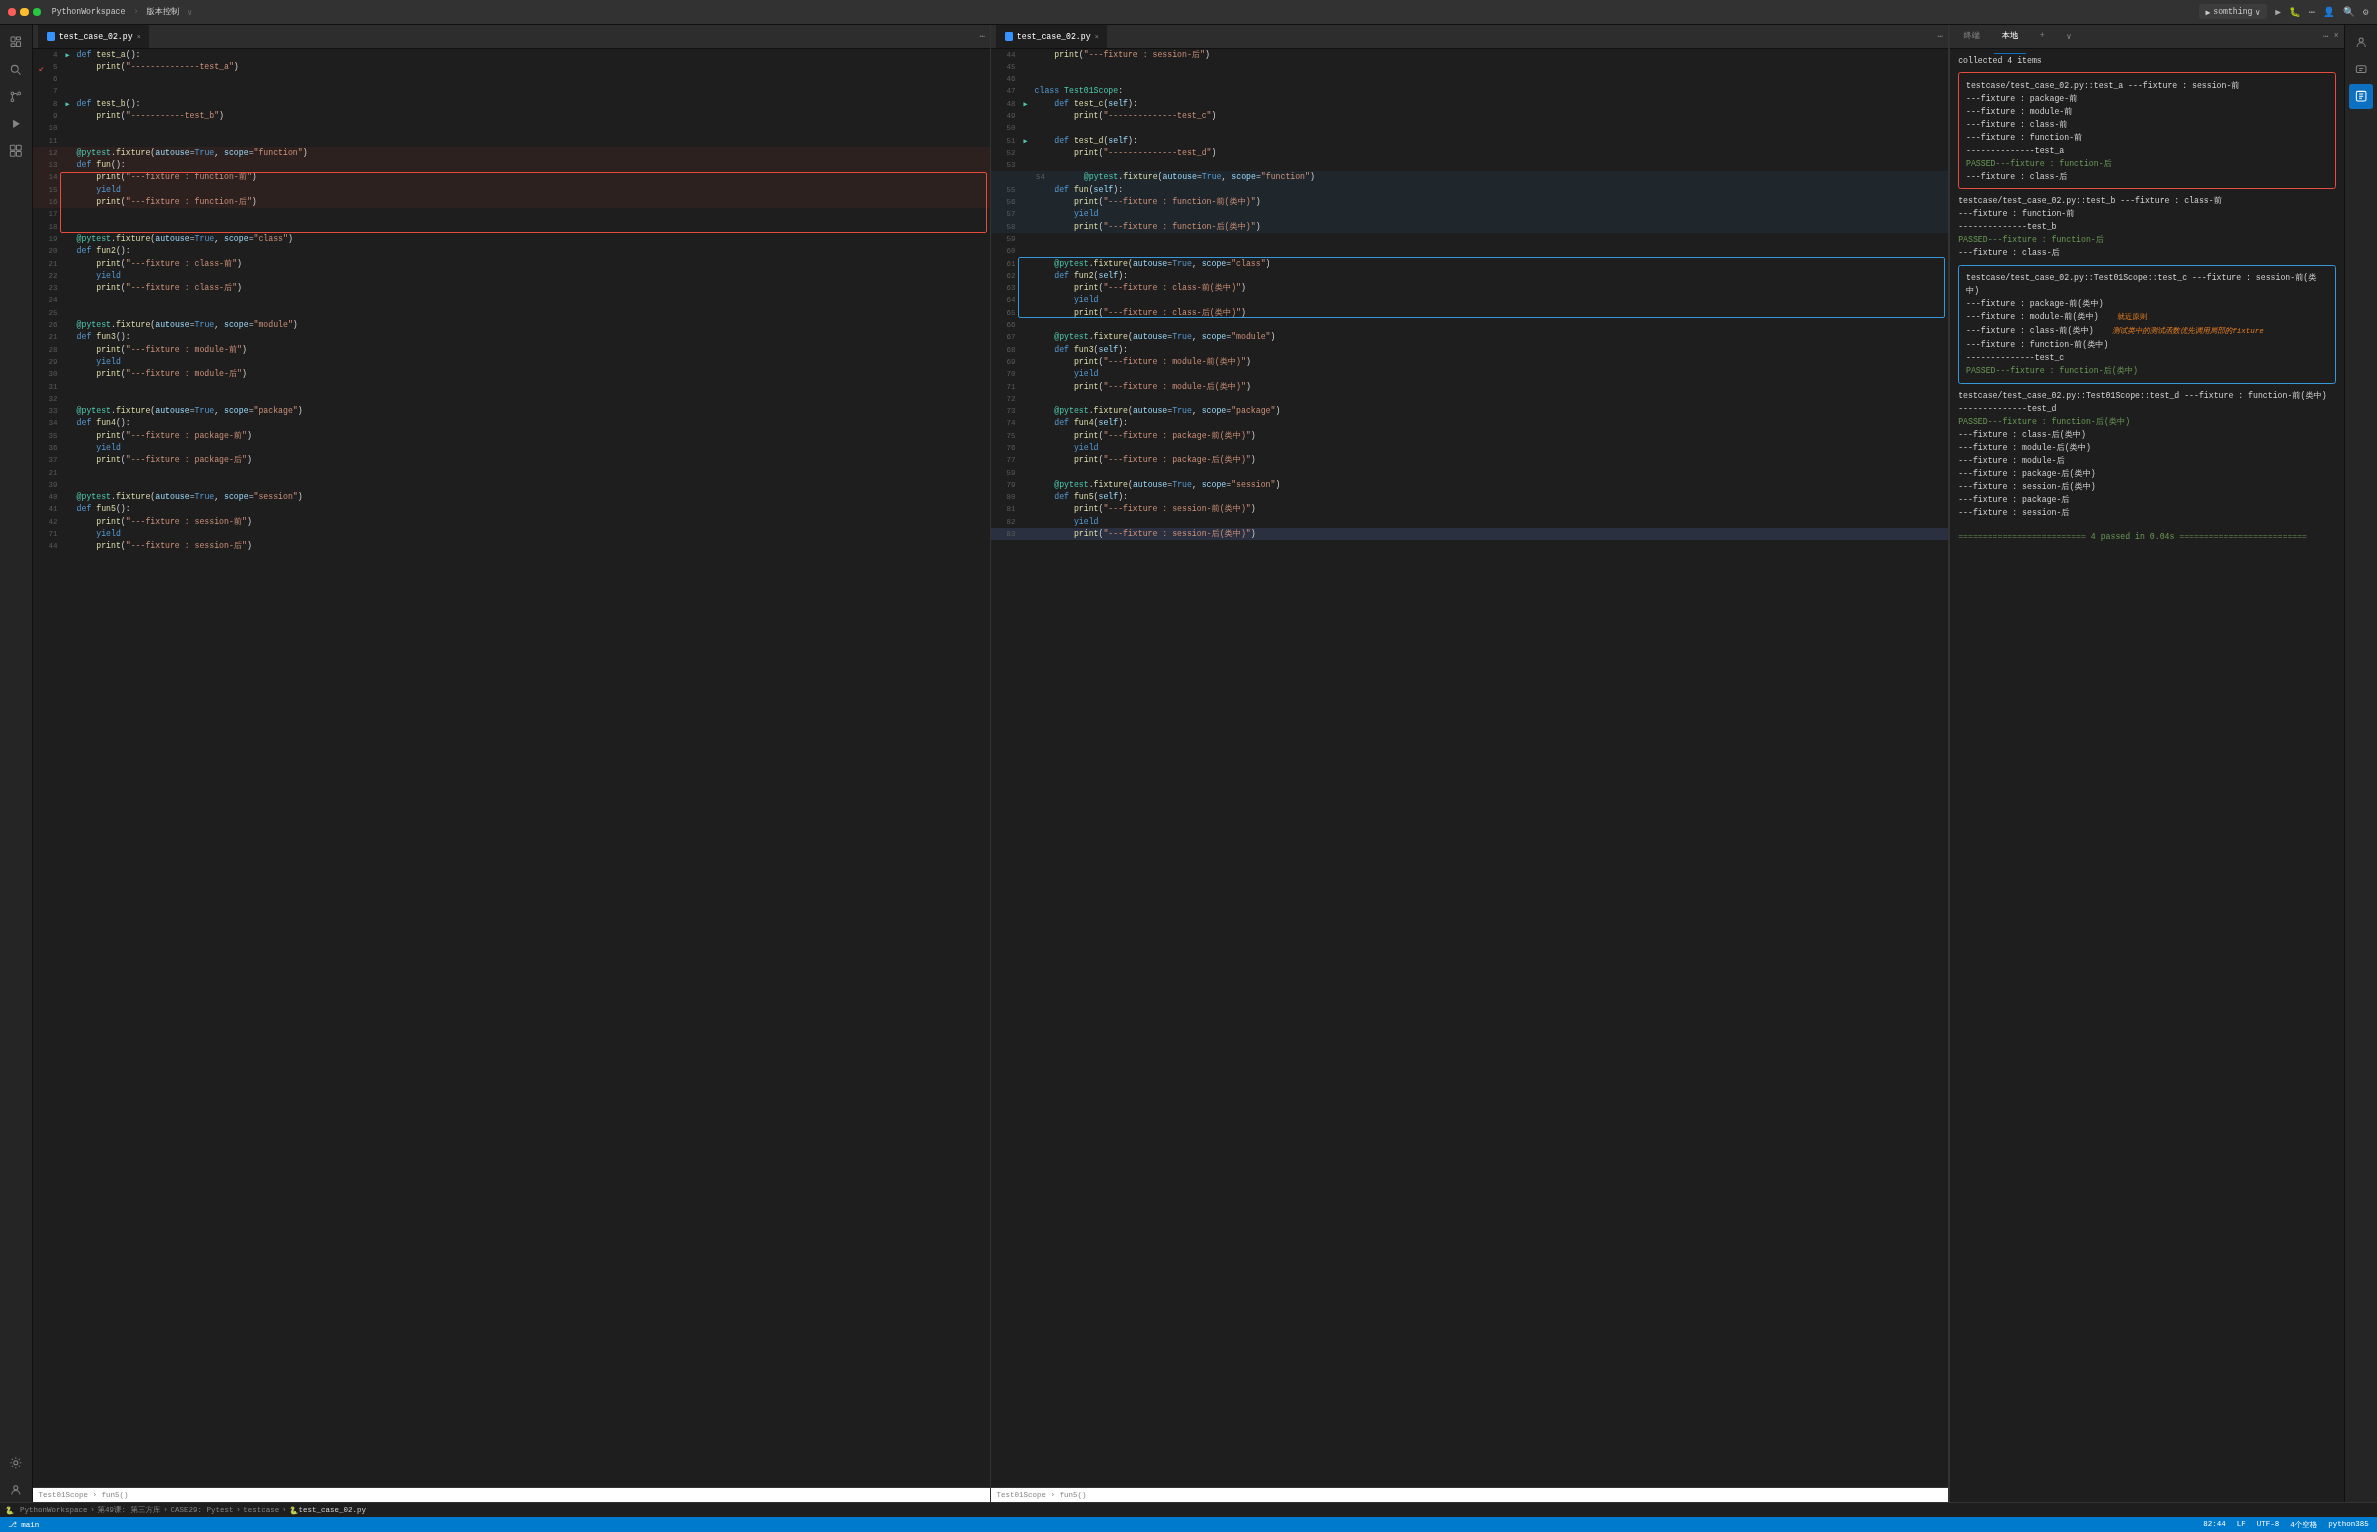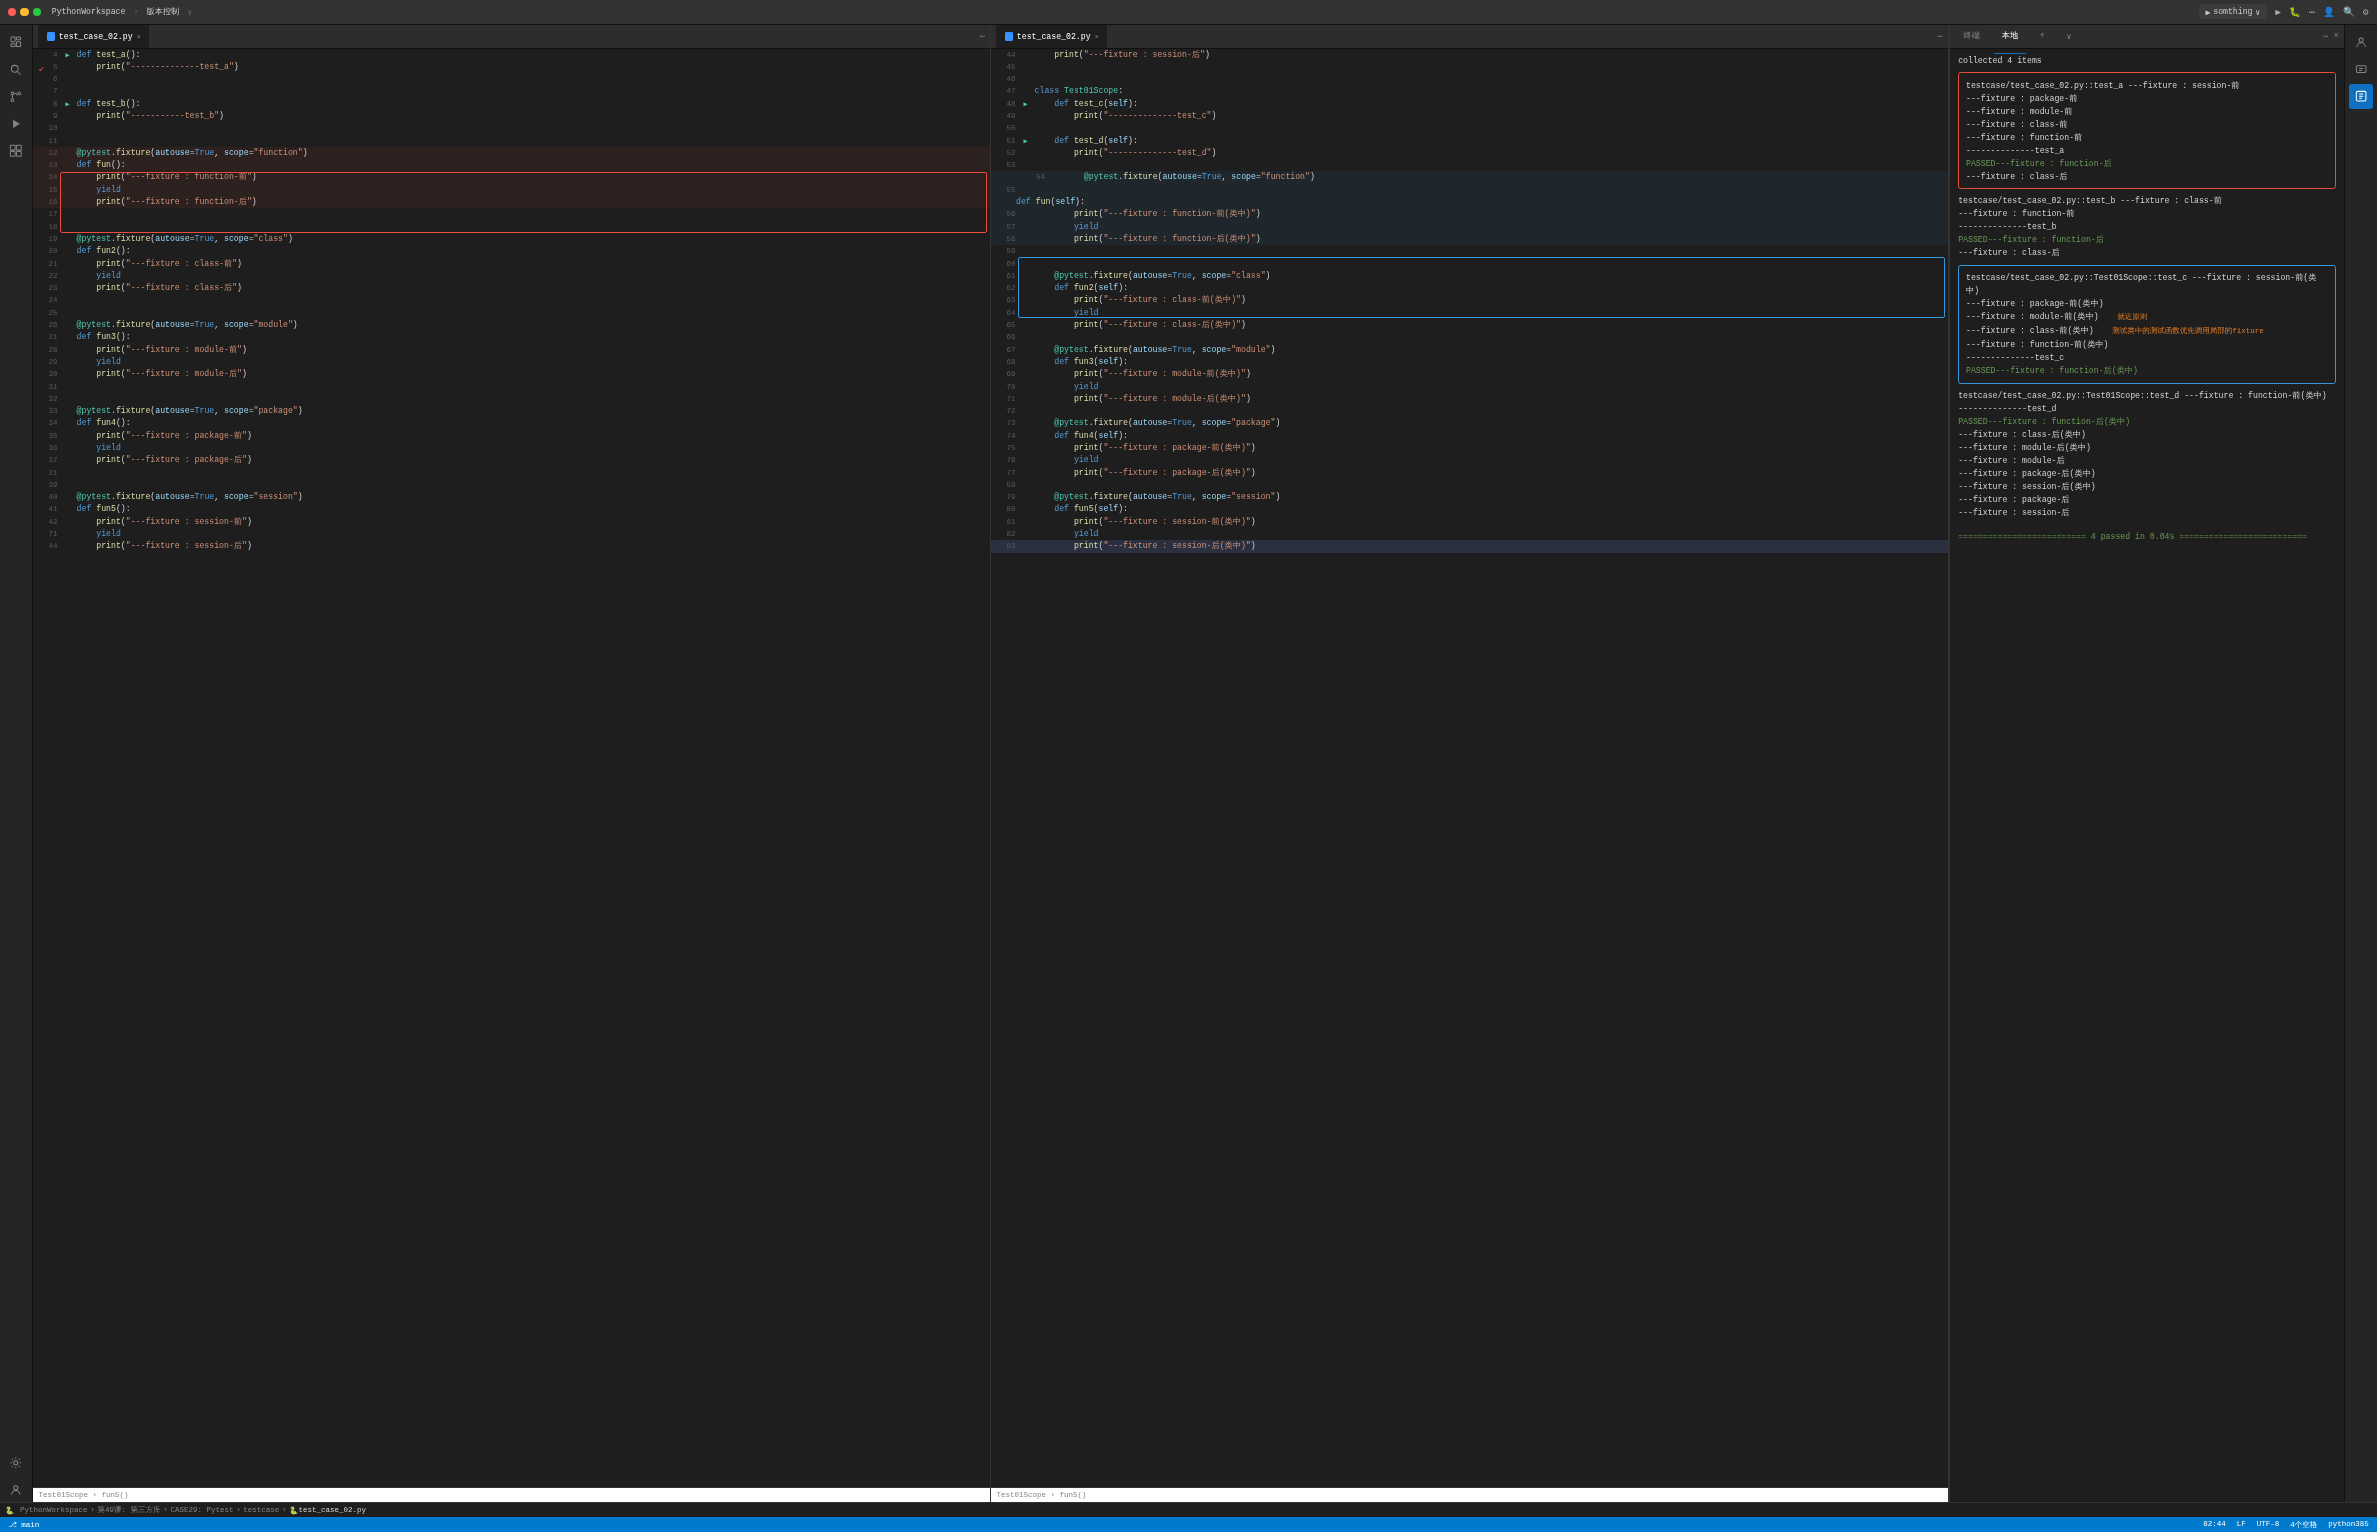--- a/index.html
+++ b/index.html
@@ -521,21 +521,21 @@
           <span class="line-arrow"></span>
           <span class="code-content"></span>
         </div>
 
         <div class="code-line" style="background: rgba(52,152,219,0.08); padding-left: 35px;">
           <span class="line-num">54</span>
           <span class="line-arrow"></span>
           <span class="code-content">    <span class="dec">@pytest</span>.<span class="fn">fixture</span>(<span class="param">autouse</span>=<span class="kw">True</span>, <span class="param">scope</span>=<span class="str">"function"</span>)</span>
         </div>
 
-        <div class="code-line" style="background: rgba(52,152,219,0.08); flex-direction: column;">
+        <div class="code-line" style="background: rgba(52,152,219,0.08);">
           <span class="line-num">55</span>
           <span class="line-arrow"></span>
           <span class="code-content">    <span class="kw">def</span> <span class="fn">fun</span>(<span class="param">self</span>):</span>
         </div>
 
         <div class="code-line" style="background: rgba(52,152,219,0.08);">
           <span class="line-num">56</span>
           <span class="line-arrow"></span>
           <span class="code-content">        <span class="fn">print</span>(<span class="str">"---fixture : function-前(类中)"</span>)</span>
         </div>
@@ -742,21 +742,21 @@
           <div class="t-line">---fixture : class-后</div>
         </div>
 
         <div class="t-result-box blue" style="margin-bottom: 5.4px; position: relative;">
           <div class="t-line">testcase/test_case_02.py::Test01Scope::test_c ---fixture : session-前(类中)</div>
           <div class="t-line">---fixture : package-前(类中)</div>
           <div class="t-line">---fixture : module-前(类中)
             <span class="t-annotation" style="margin-left: 13.6px; color: #e67e22;">就近原则</span>
           </div>
           <div class="t-line">---fixture : class-前(类中)
-            <span class="t-annotation" style="margin-left: 13.6px; color: #e67e22;">测试类中的测试函数优先调用局部的fixture</span>
+            <span class="t-annotation" style="margin-left: 13.6px; color: #e67e22; font-style: italic;">测试类中的测试函数优先调用局部的fixture</span>
           </div>
           <div class="t-line">---fixture : function-前(类中)</div>
           <div class="t-line">--------------test_c</div>
           <div class="t-line t-passed">PASSED---fixture : function-后(类中)</div>
         </div>
 
         <div style="margin-bottom: 5.4px;">
           <div class="t-line">testcase/test_case_02.py::Test01Scope::test_d ---fixture : function-前(类中)</div>
           <div class="t-line">--------------test_d</div>
           <div class="t-line"></div>

